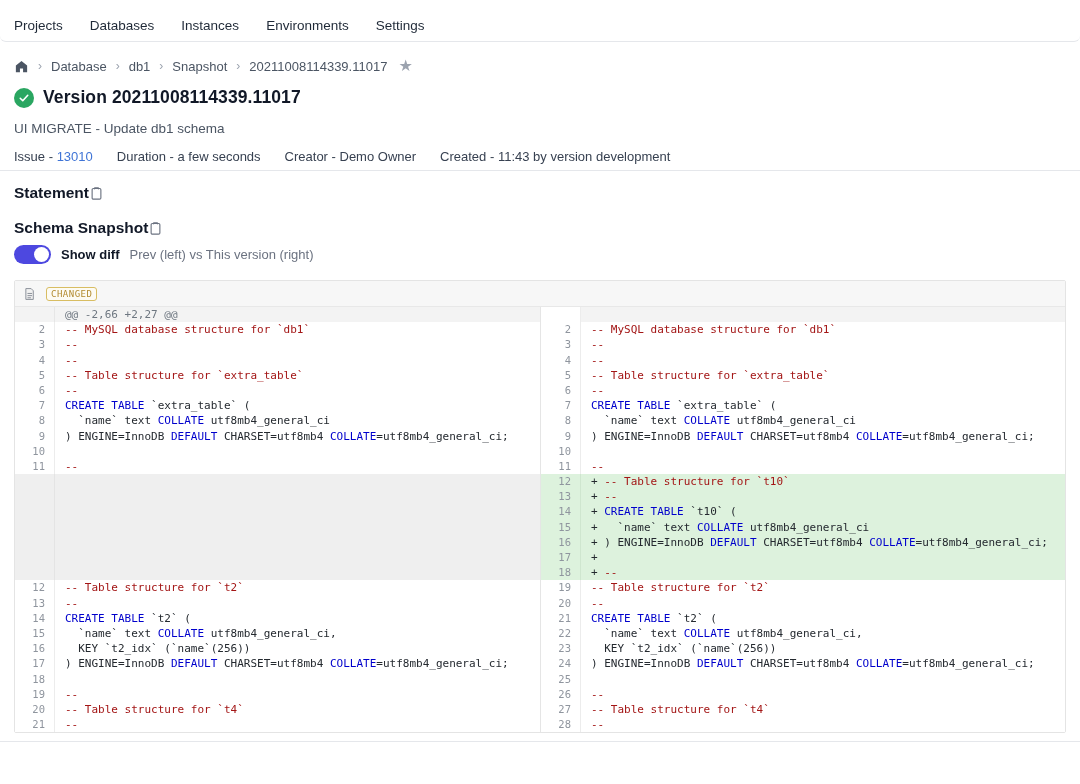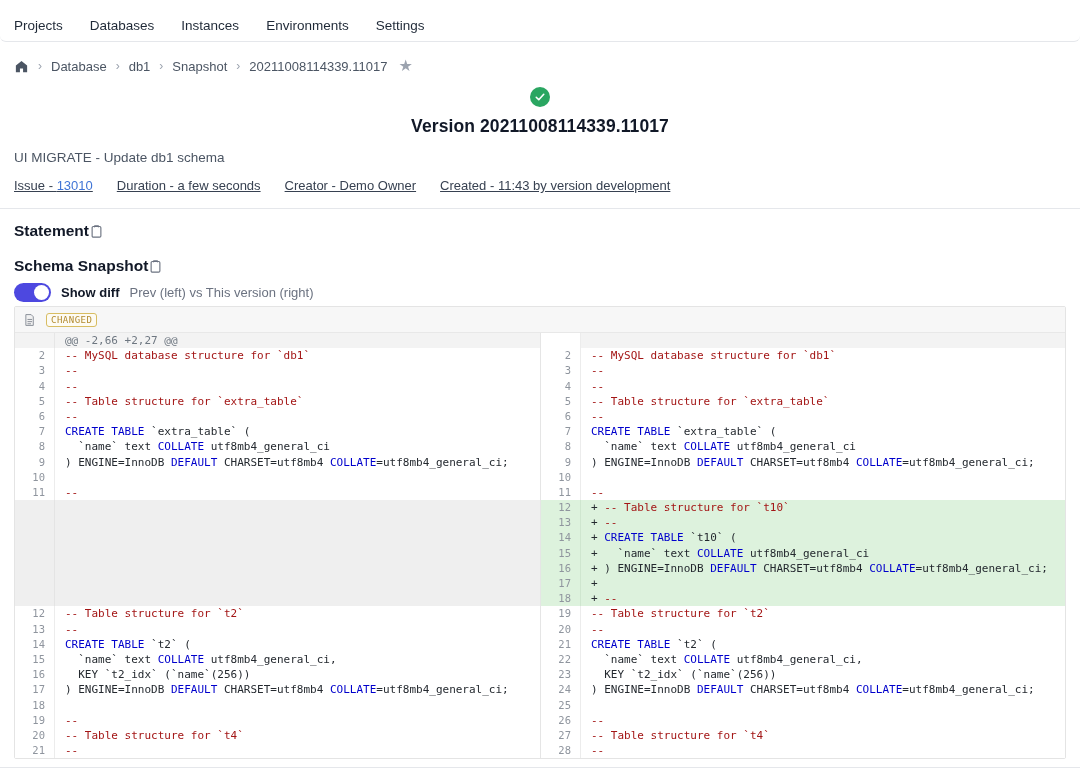--- a/index.html
+++ b/index.html
@@ -20,44 +20,44 @@
 
   
   .page { padding:0 14px; }
   .fw-divider { border:none; border-top:1px solid #e5e7eb; margin:0 -14px; }
 
   .breadcrumb { display:flex; align-items:center; margin-top:16px; font-size:13px; color:#4b5563; gap:9px; }
   .crumb { cursor:pointer; }
   .crumb-sep { color:#9ca3af; font-size:12px; }
   .star { color:#9ca3af; font-size:16px; margin-left:2px; line-height:1; }
 
-  .version-row { display:flex; align-items:center; gap:9px; margin-top:13px;flex-direction:column; }
+  .version-row { display:flex; align-items:center; gap:9px; margin-top:13px; }
   .check-circle { width:20px; height:20px; border-radius:50%; background:#2aa661; display:flex; align-items:center; justify-content:center; }
   .page-title { font-size:17.5px; font-weight:bold; color:#111827; letter-spacing:.1px; }
 
   .subtitle { margin-top:13px; font-size:13.5px; color:#4b5563; }
 
-  .meta-row { display:flex; align-items:center; gap:24px; margin-top:13px; margin-bottom:15px; font-size:13px; color:#374151;text-decoration:underline; }
+  .meta-row { display:flex; align-items:center; gap:24px; margin-top:13px; margin-bottom:6px; font-size:13px; color:#374151; }
   .meta-link { color:#3f74d6; cursor:pointer; }
 
   .section-head { display:flex; align-items:center; gap:0; margin-top:13px; }
   .section-title { font-size:15.5px; font-weight:bold; color:#111827; }
   .copy-icon { cursor:pointer; display:flex; }
 
   .stmt-bar { margin-top:10px; background:#f8f8f8; padding:3px 2px; font-size:13.5px; color:#111827; }
   .stmt-kw { color:#1f1fcc; }
 
   .toggle-row { display:flex; align-items:center; margin-top:8px; gap:10px; }
   .toggle { width:37px; height:19px; border-radius:10px; background:#4d48e0; position:relative; cursor:pointer; flex:none; }
   .toggle-knob { position:absolute; top:2px; right:2px; width:15px; height:15px; border-radius:50%; background:#fff; }
   .toggle-label { font-size:13px; font-weight:bold; color:#111827; }
   .toggle-hint { font-size:13px; color:#6b7280; }
 
   
-  .diff-box { margin-top:4px; border:1px solid #e4e4e4; border-radius:2px; }
+  .diff-box { margin-top:16px; border:1px solid #e4e4e4; border-radius:2px; }
   .diff-head { height:26px; background:#f7f7f7; border-bottom:1px solid #e8e8e8; display:flex; align-items:center; gap:10px; padding:0 8px; }
   .badge { font-size:9px; letter-spacing:.5px; color:#b28a2e; border:1px solid #d8bd62; border-radius:3px; padding:1px 4px; background:#fdfbf3; font-family:"DejaVu Sans Mono", monospace; }
   .diff-body { display:flex; background:#fff; }
   .pane { width:50%; }
   .pane.right { border-left:1px solid #e5e5e5; }
   .drow { display:flex; height:15.2px; line-height:15.2px; font-family:"DejaVu Sans Mono", monospace; font-size:11px; }
   .gut { flex:none; width:40px; text-align:right; padding-right:9px; color:#8f959e; border-right:1px solid #ececec; font-size:10.5px; }
   .code { flex:1; white-space:pre; padding-left:10px; overflow:hidden; color:#24292f; }
   .kw { color:#0000cc; }
   .cm { color:#a31515; }

